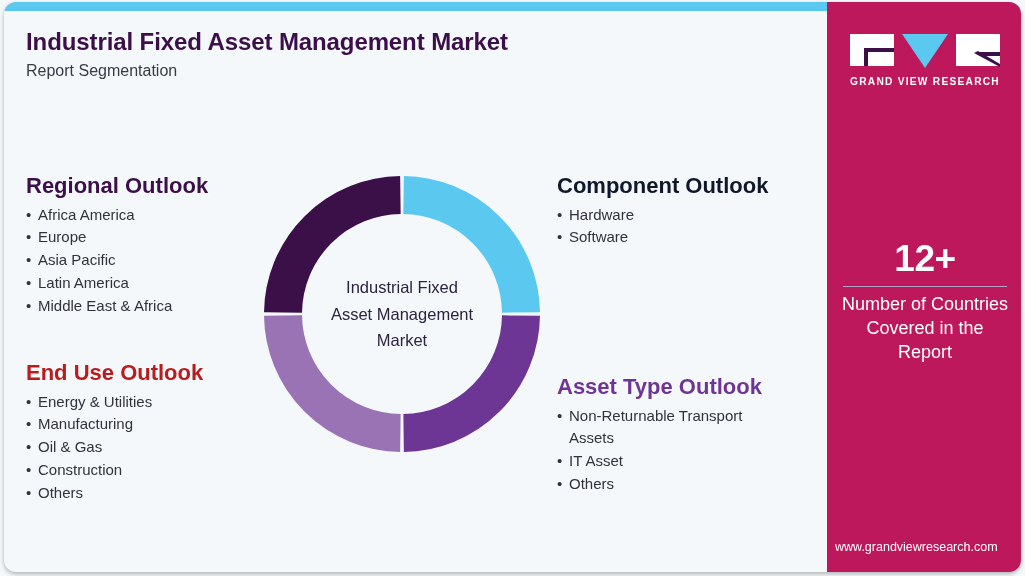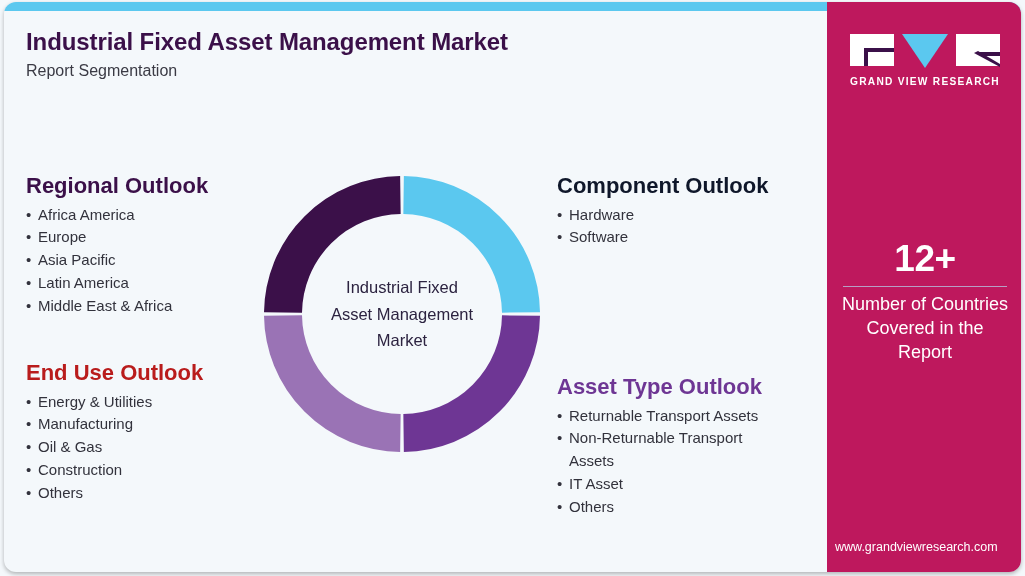--- a/index.html
+++ b/index.html
@@ -239,21 +239,20 @@
       <h3 style="color: #0f172a;">Component Outlook</h3>
       <ul>
         <li>Hardware</li>
         <li>Software</li>
       </ul>
     </div>
 
     <div class="seg" id="seg-assettype">
       <h3 style="color: rgb(110, 54, 148);">Asset Type Outlook</h3>
       <ul>
-        <li>Returnable Transport Assets</li>
         <li>Non-Returnable Transport
 Assets</li>
         <li>IT Asset</li>
         <li>Others</li>
       </ul>
     </div>
 
     <div class="donut-wrap">
       <svg width="280" height="280" viewBox="0 0 280 280">
 

